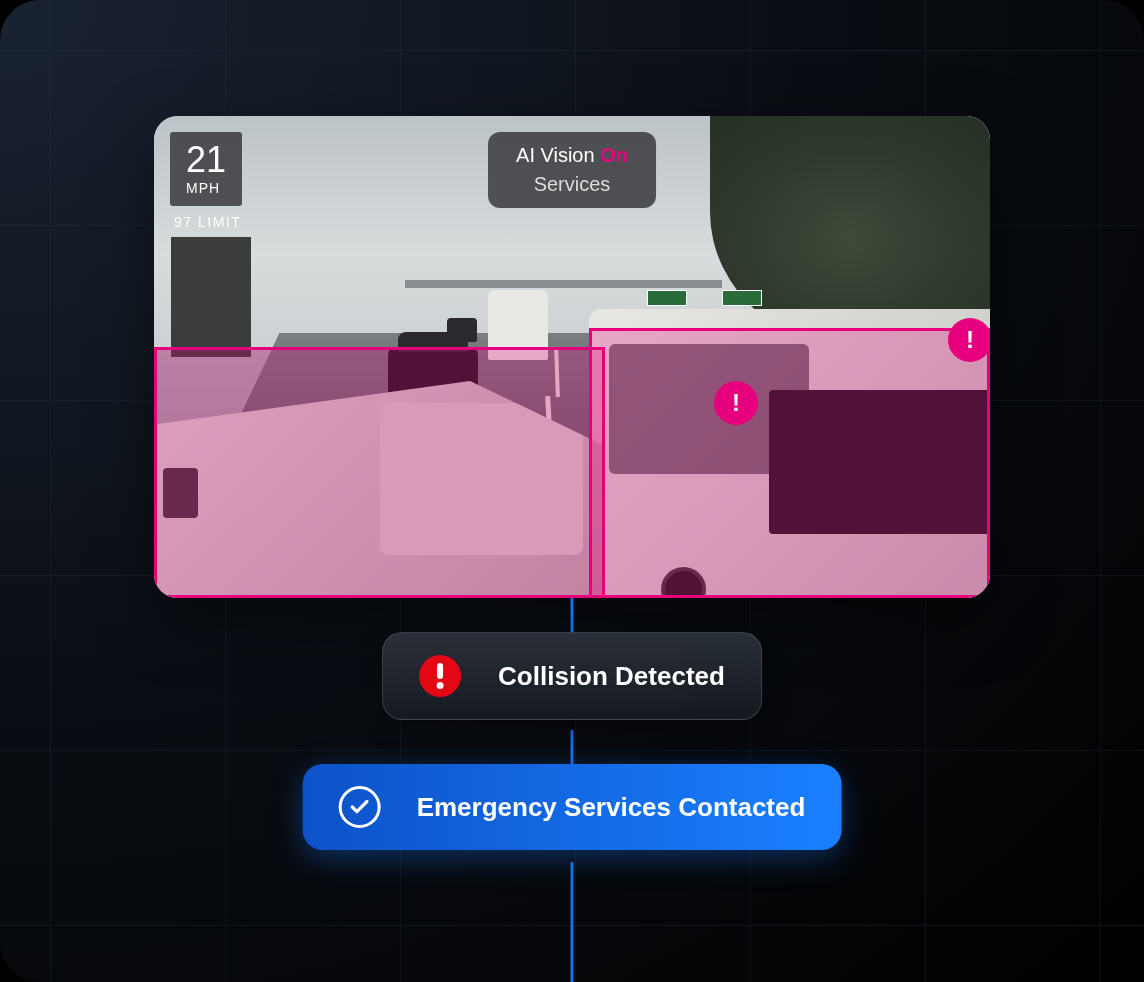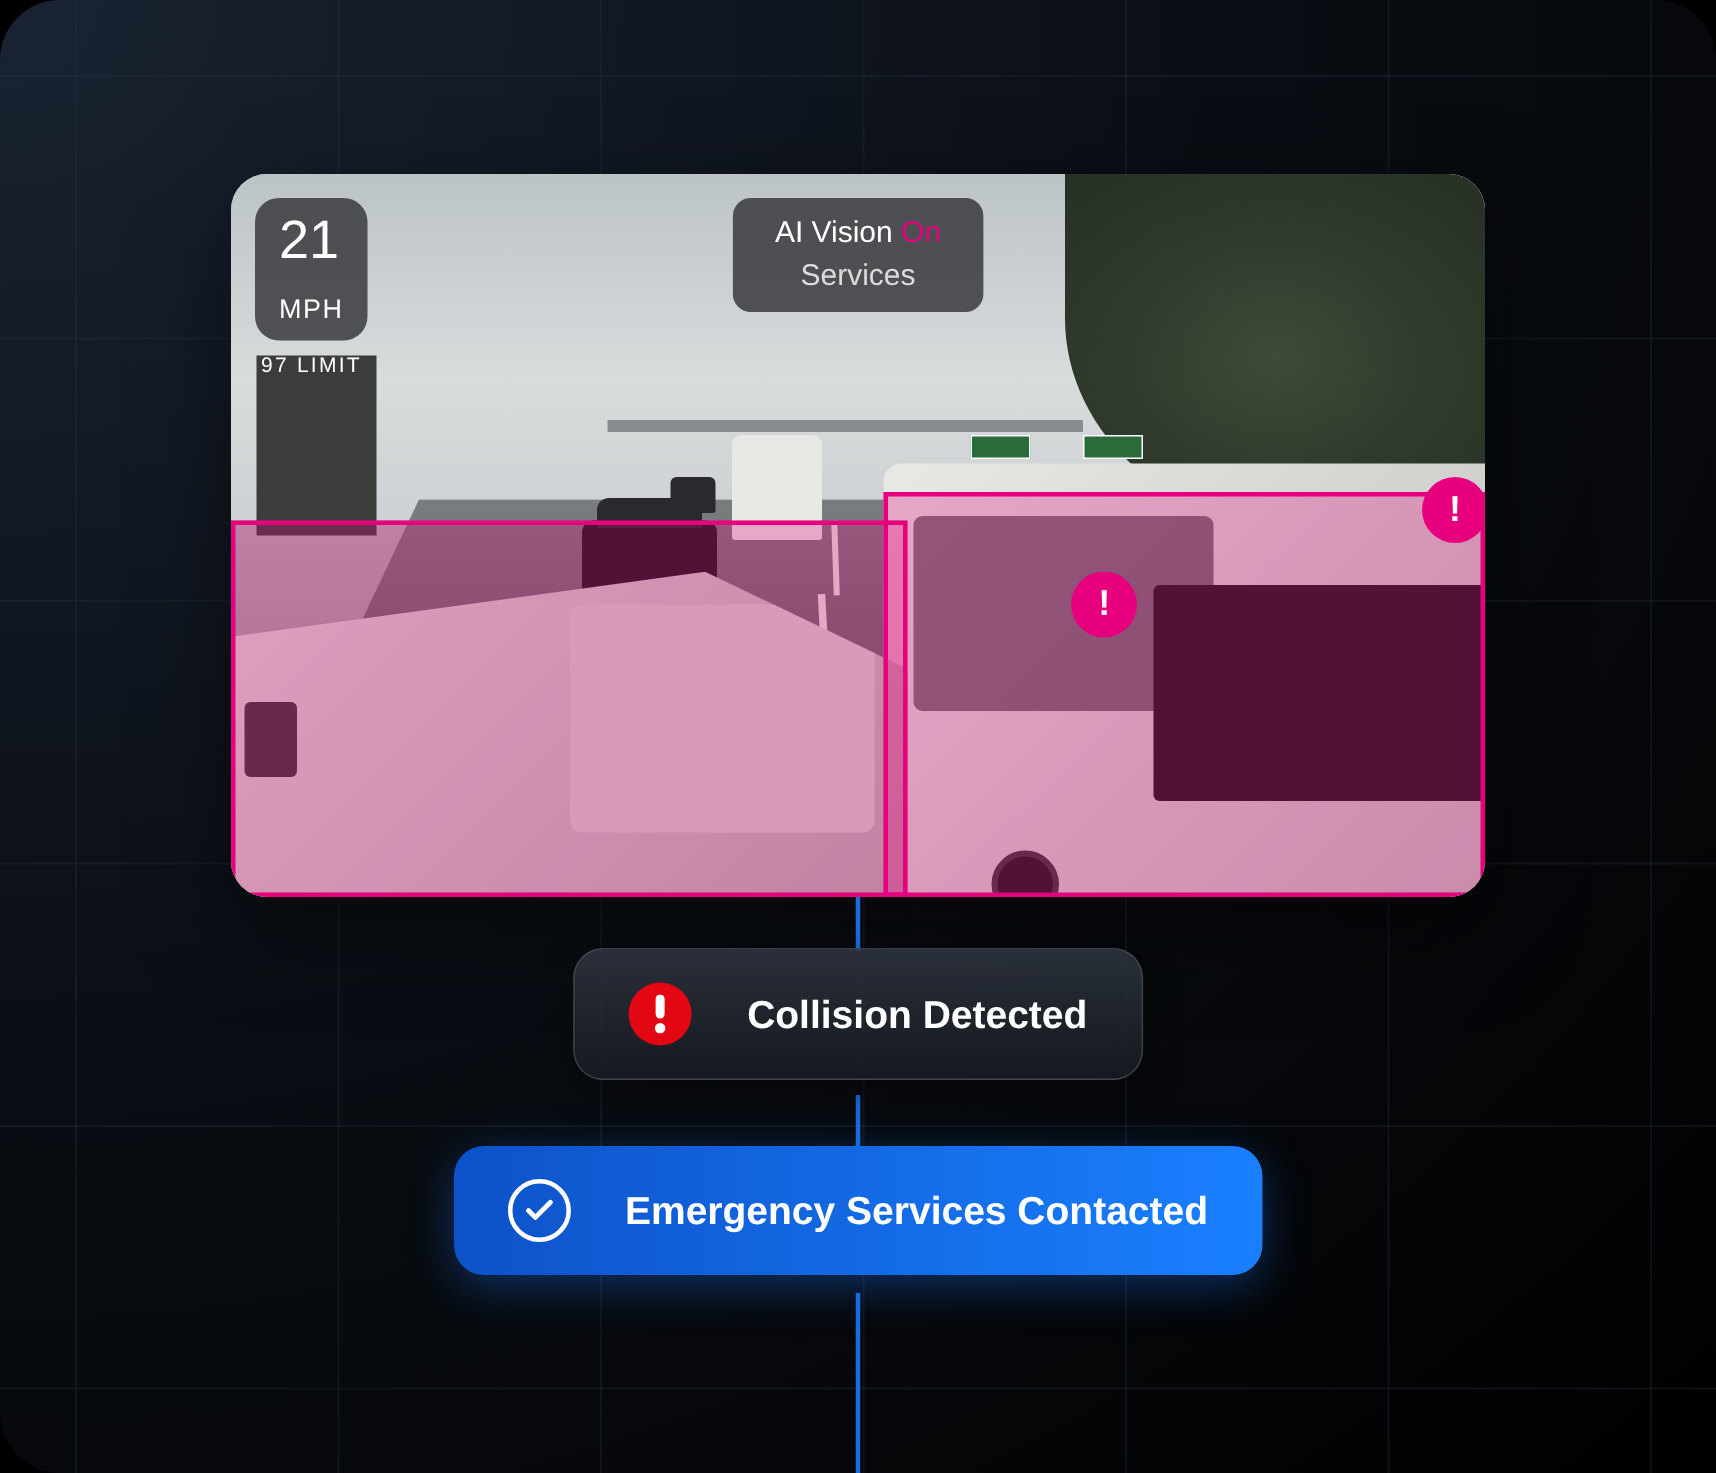--- a/index.html
+++ b/index.html
@@ -308,33 +308,33 @@
     
     .speed-hud {
       position: absolute;
       top: 16px;
       left: 16px;
       color: #fff;
       z-index: 10;
     }
     .speed-box {
       background: rgba(60, 62, 65, 0.88);
-      border-radius: 16px;
+      border-radius: 3px;
       padding: 10px 16px;
       margin-bottom: 8px;
     }
     .speed-value {
       font-size: 36px;
       font-weight: 400;
       line-height: 1;
     }
     .speed-unit {
-      font-size: 18px;
+      font-size: 14px;
       letter-spacing: 1px;
-      margin-top: 18px;
+      margin-top: 2px;
     }
     .speed-limit {
       font-size: 14px;
       letter-spacing: 1.5px;
       padding-left: 4px;
     }
     
     
     .ai-vision-badge {
       position: absolute;
@@ -346,21 +346,21 @@
       padding: 12px 28px;
       text-align: center;
       z-index: 10;
     }
     .ai-vision-title {
       font-size: 20px;
       color: #fff;
     }
     .ai-vision-status {
       color: #e6007e;
-      font-weight: 400;
+      font-weight: 700;
     }
     .ai-vision-event {
       font-size: 20px;
       color: #dcdcdc;
       margin-top: 6px;
     }
     
     
     .connector {
       position: absolute;

